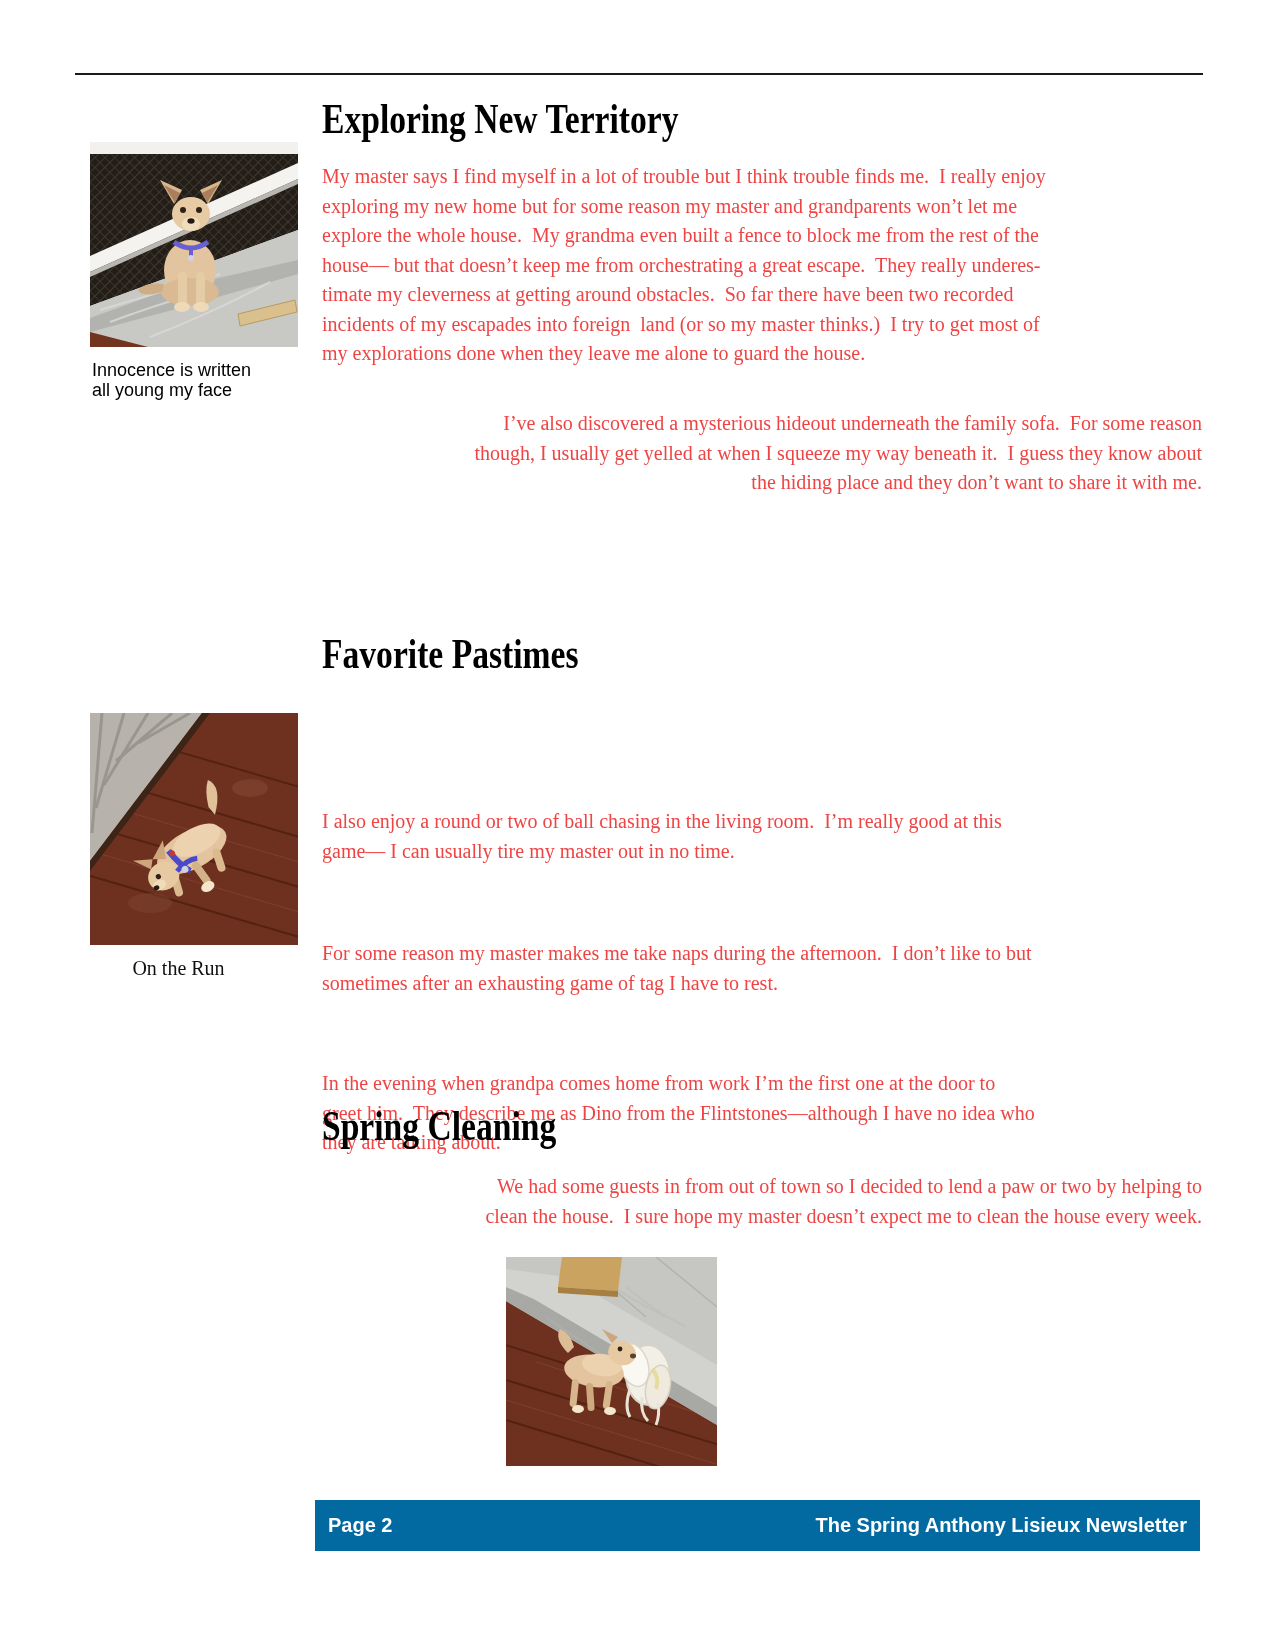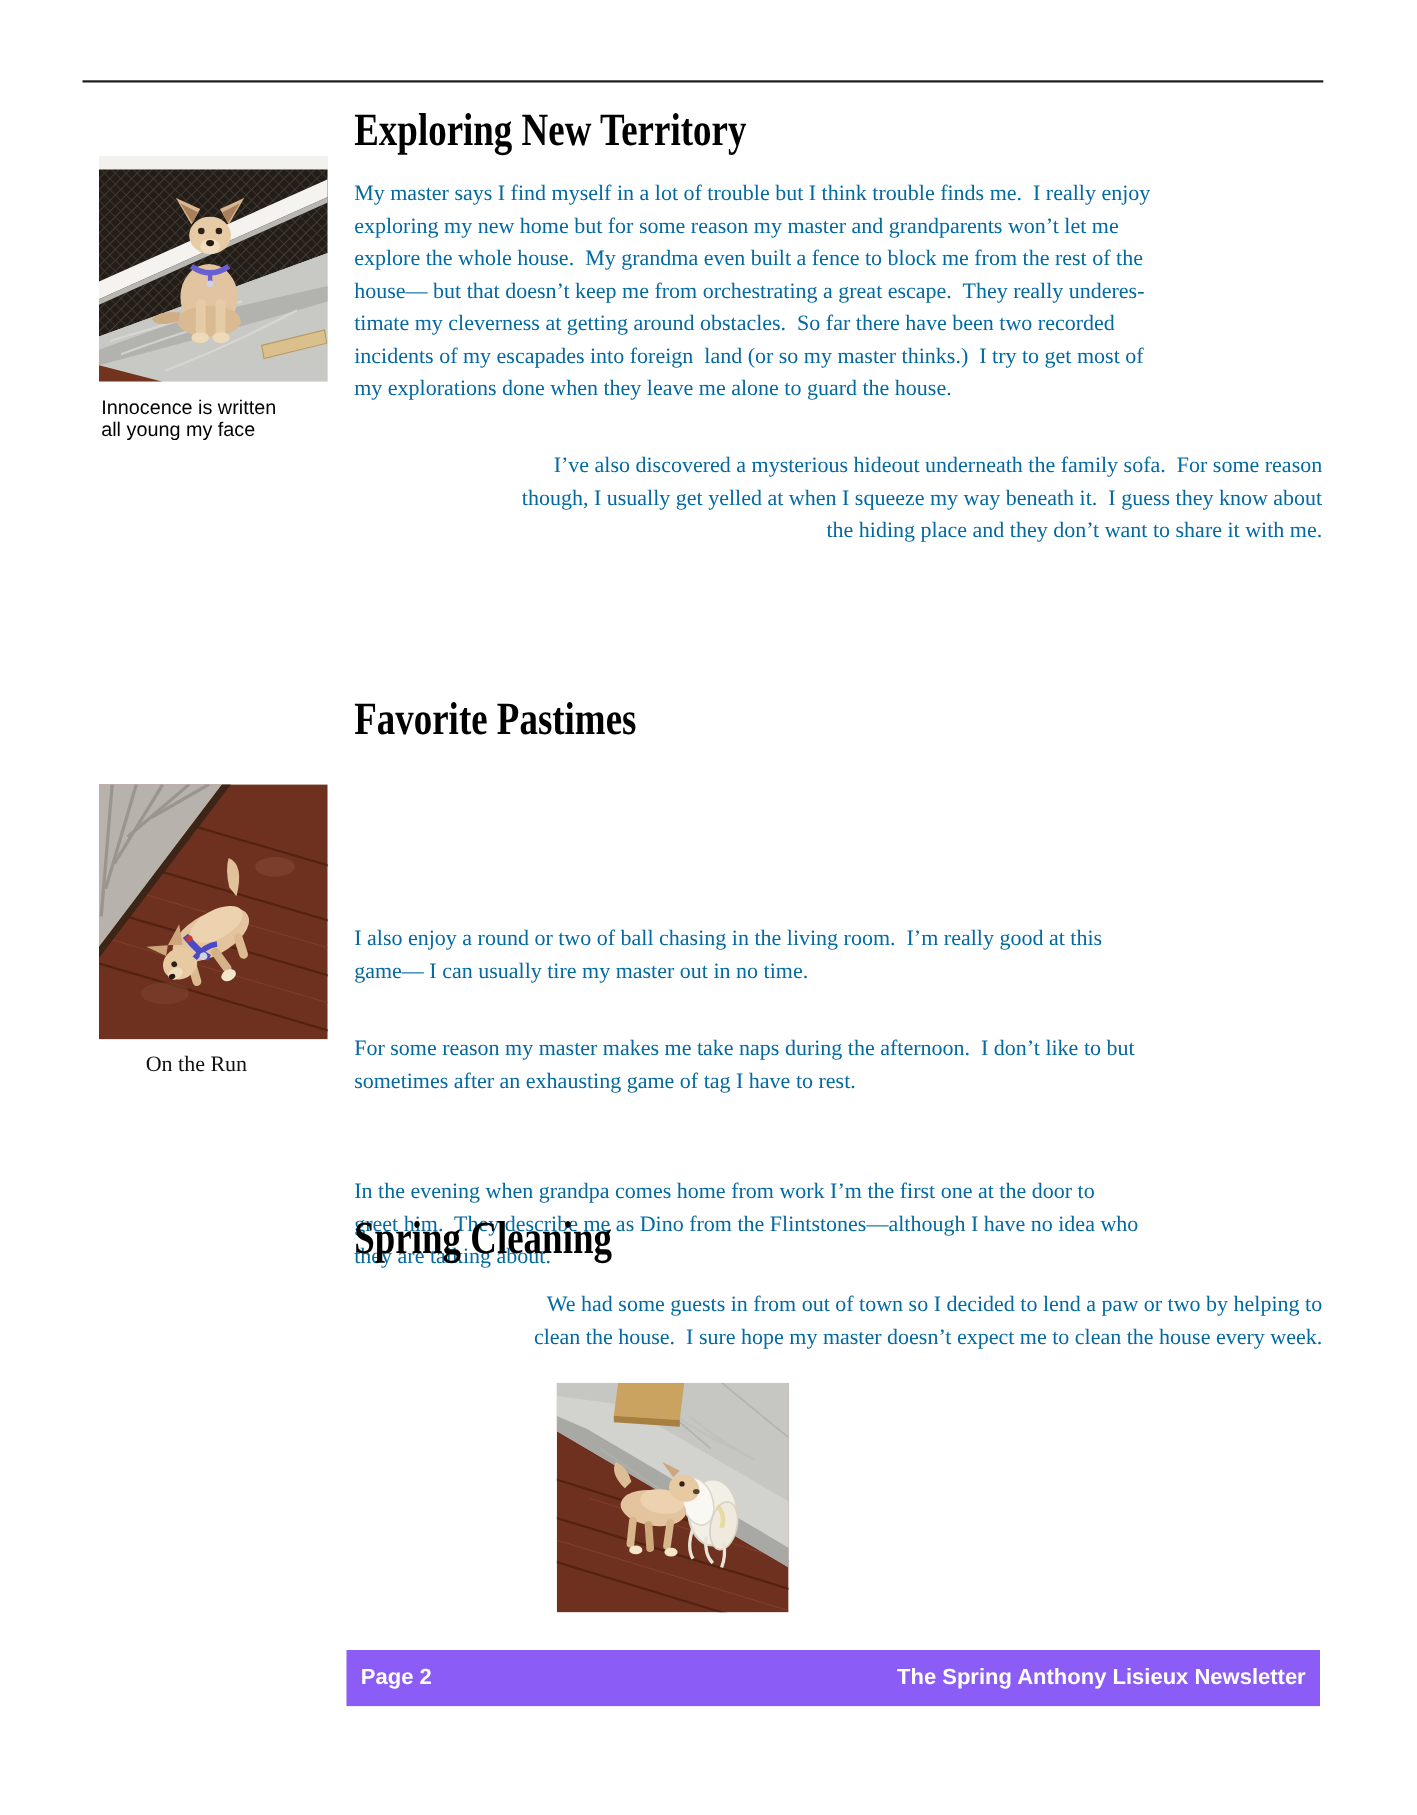--- a/index.html
+++ b/index.html
@@ -14,38 +14,38 @@
   }
   .heading{
     position:absolute;left:322px;
     font-family:"Liberation Serif",serif;font-weight:bold;
     font-size:42px;line-height:46px;white-space:pre;
     transform:scaleX(0.8);transform-origin:0 50%;
     letter-spacing:0px;color:#000;
   }
   .para{
     position:absolute;left:322px;width:880px;
-    font-size:20px;line-height:29.5px;white-space:pre;color:#0369a1;
+    font-size:20px;line-height:29.5px;white-space:pre;color:#ef4444;
   }
   figure{margin:0;padding:0;position:absolute;}
   .photo-frame{display:block;overflow:hidden;}
   .photo-frame svg{display:block;}
   .caption-sans{
     margin-top:13px;padding-left:2px;
     font-family:"Liberation Sans",sans-serif;
     font-size:18px;line-height:20px;white-space:pre;color:#000;
   }
   .caption-serif{
     margin-top:11px;text-align:center;
     font-family:"Liberation Serif",serif;
     font-size:20px;line-height:24px;white-space:pre;color:#111;
   }
   .footer-bar{
     position:absolute;left:315px;top:1500px;width:885px;height:51px;
-    background:#8b5cf6;color:#ffffff;
+    background:#0369a1;color:#ffffff;
     display:flex;align-items:center;justify-content:space-between;
     padding:0 13px;box-sizing:border-box;
     font-family:"Liberation Sans",sans-serif;font-weight:bold;font-size:20px;
   }
 </style>
 </head>
 <body>
 
 <div class="page">
 
@@ -120,21 +120,21 @@
         </g>
       </svg>
     </span>
     <figcaption class="caption-sans">Innocence is written
 all young my face</figcaption>
   </figure>
 
   <div class="heading" style="top:631px;">Favorite Pastimes</div>
 
 
-  <div class="para" style="top:807px;margin-top:32px;">I also enjoy a round or two of ball chasing in the living room.  I’m really good at this
+  <div class="para" style="top:807px;">I also enjoy a round or two of ball chasing in the living room.  I’m really good at this
 game— I can usually tire my master out in no time.</div>
 
   <div class="para" style="top:920px;margin-top:19px;">For some reason my master makes me take naps during the afternoon.  I don’t like to but
 sometimes after an exhausting game of tag I have to rest.</div>
 
   <div class="para" style="top:1041px;margin-top:28px;">In the evening when grandpa comes home from work I’m the first one at the door to
 greet him.  They describe me as Dino from the Flintstones—although I have no idea who
 they are talking about.</div>
 
   <figure style="left:90px;top:713px;width:177px;">

